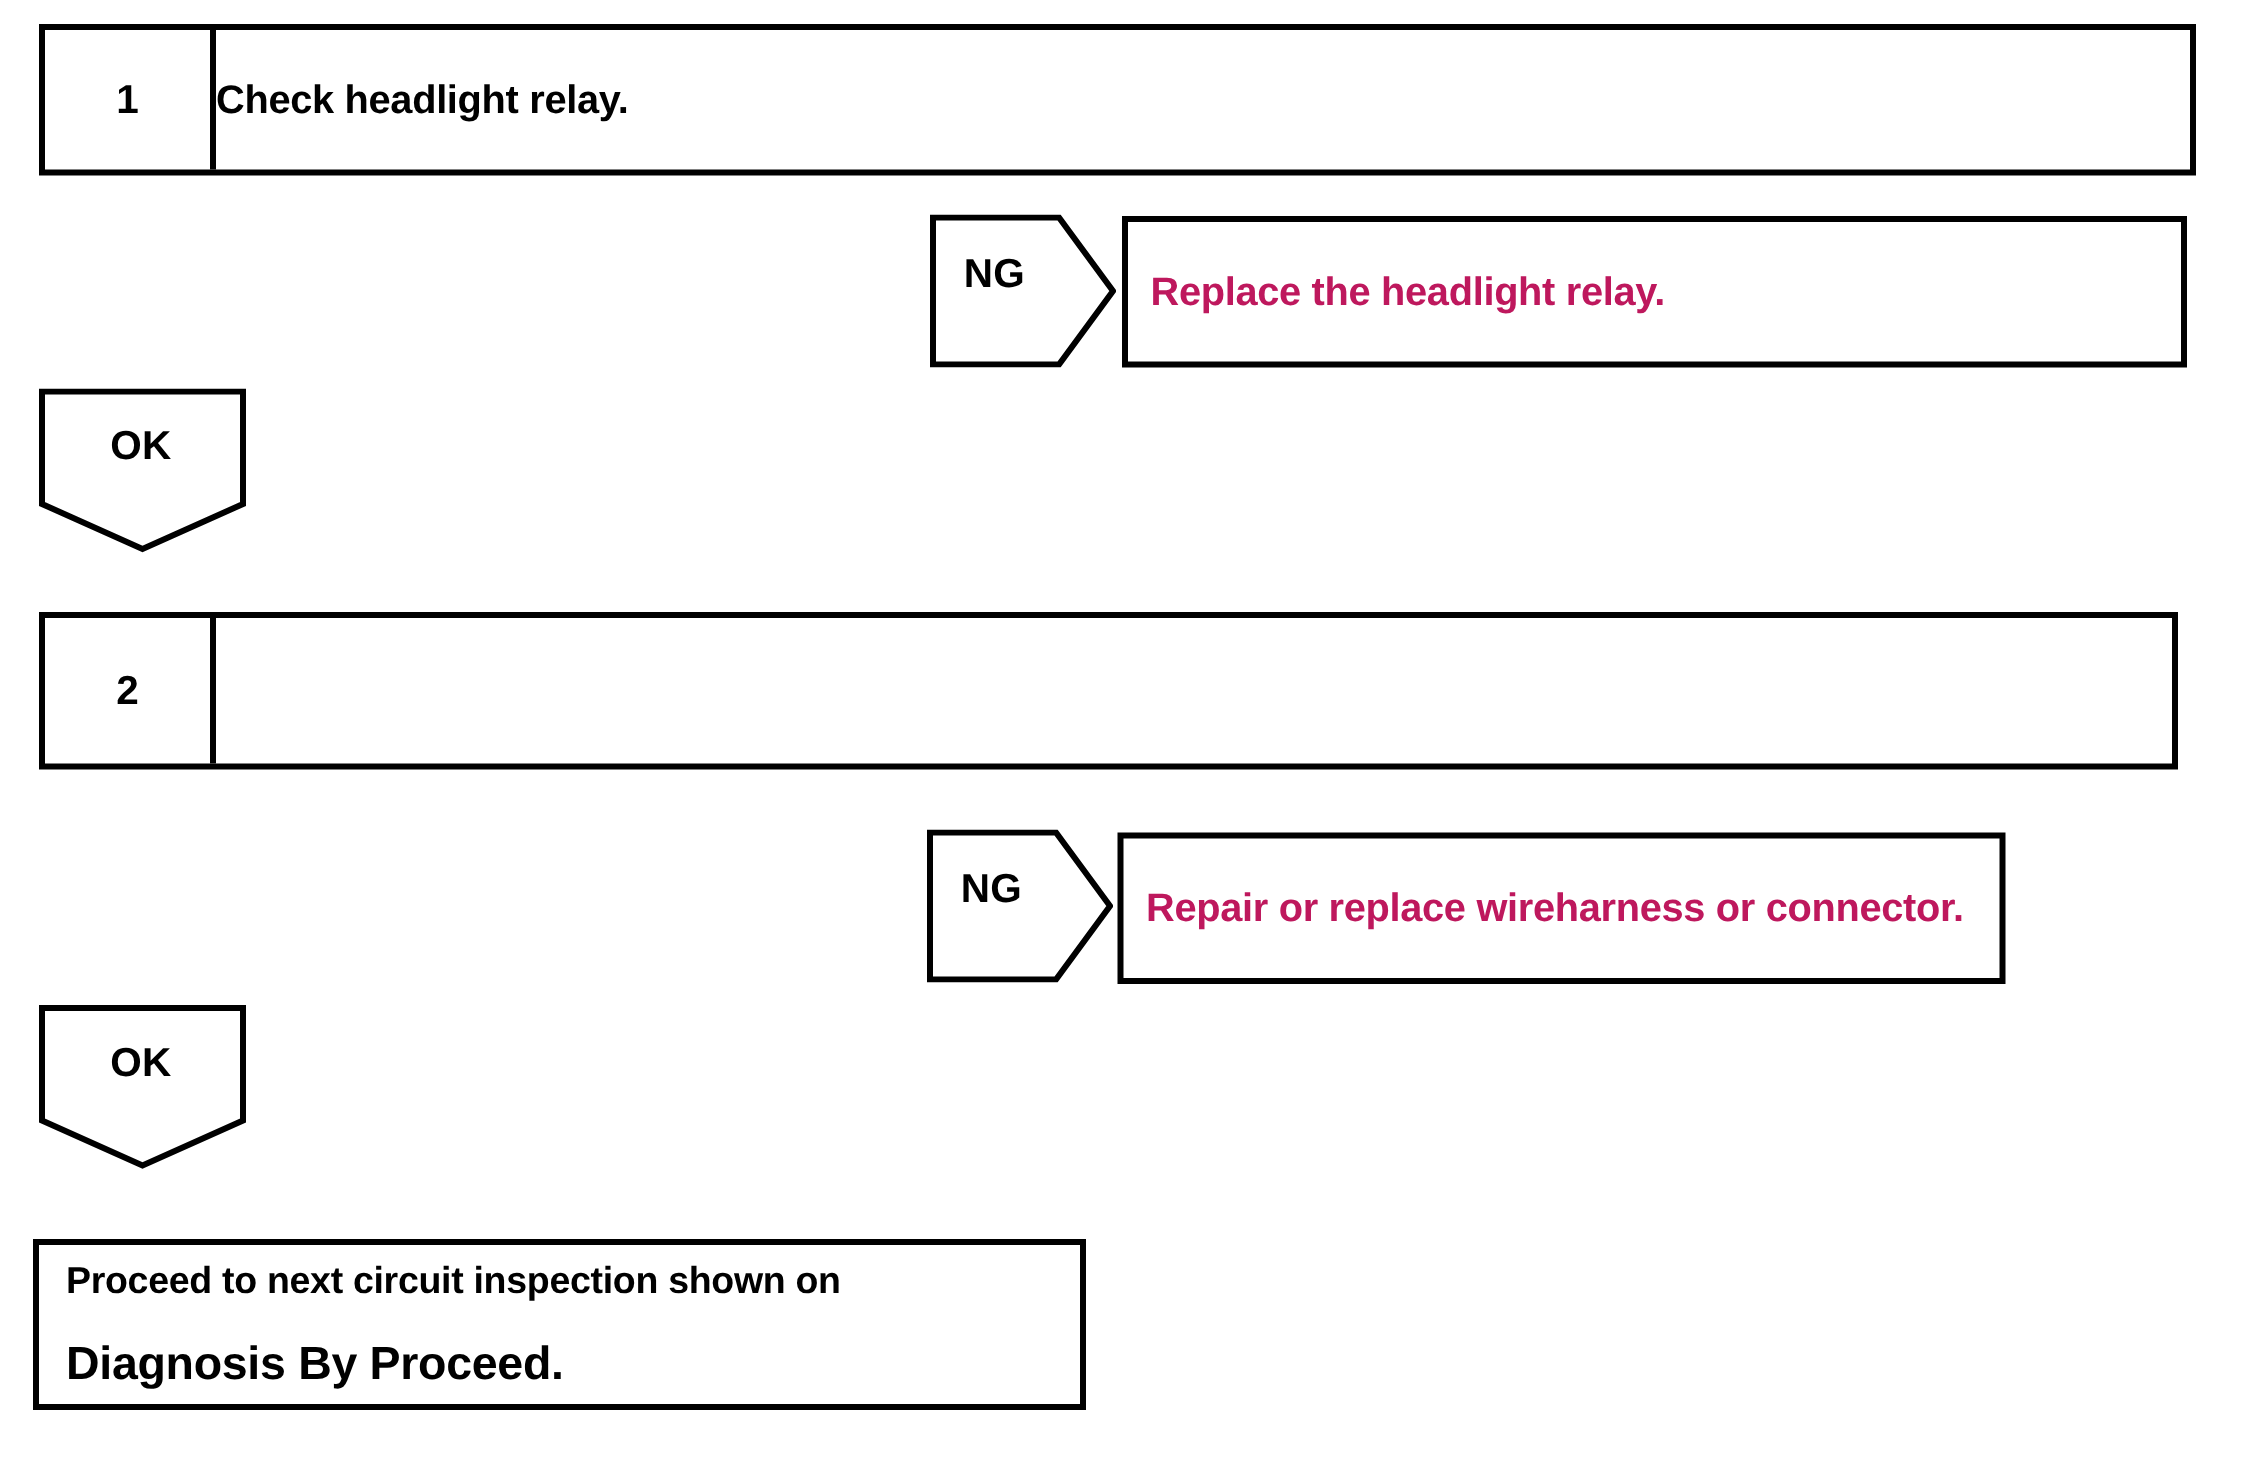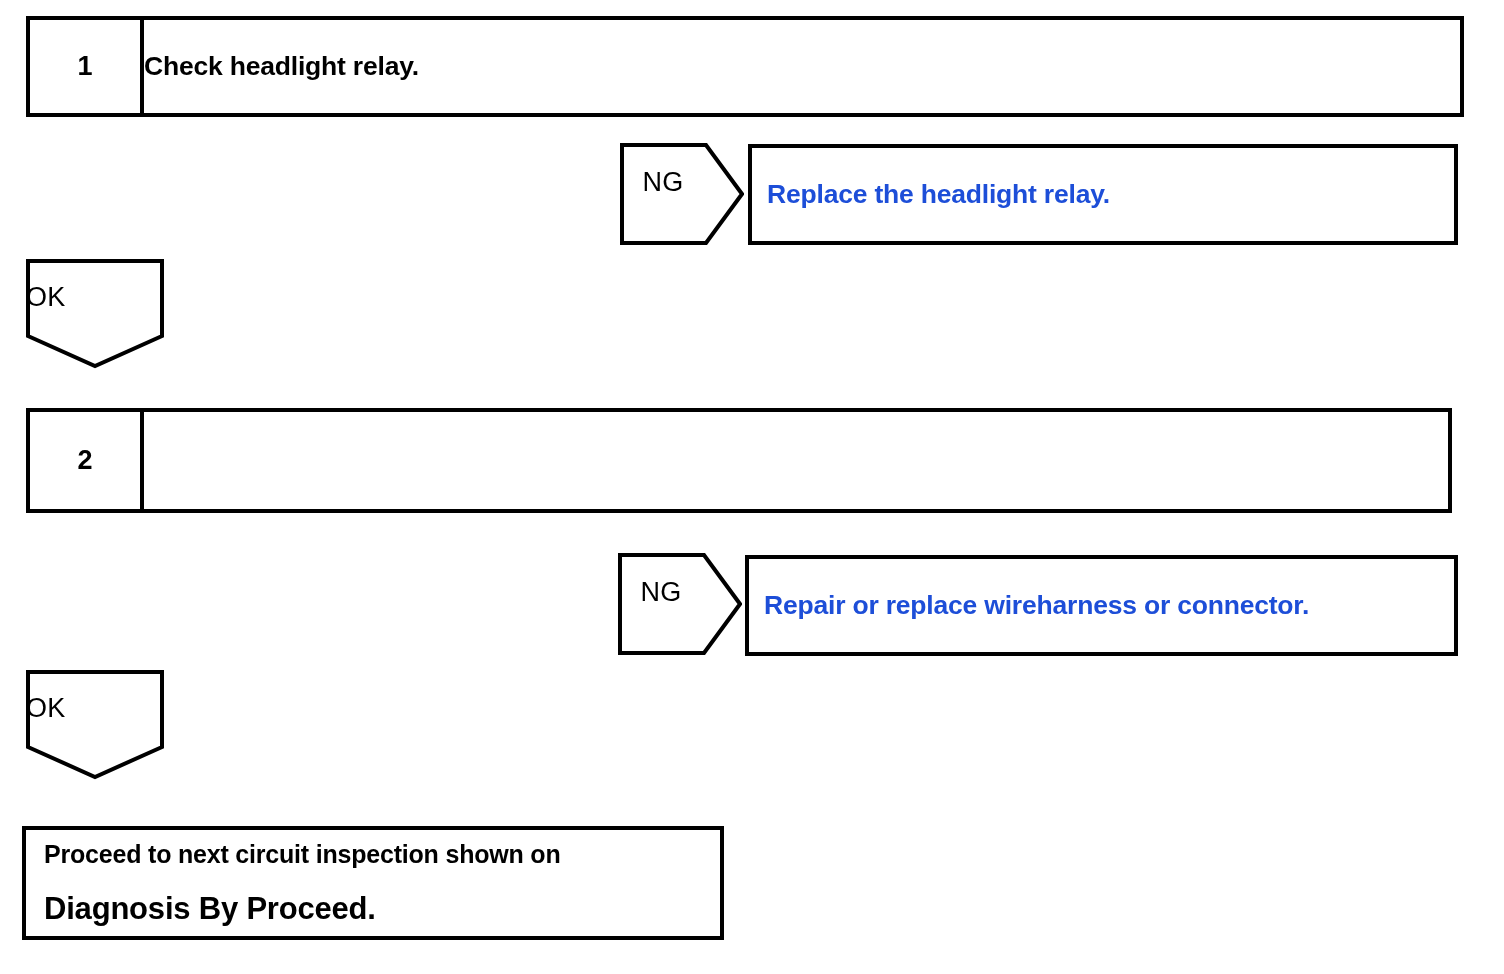--- a/index.html
+++ b/index.html
@@ -61,21 +61,21 @@
   .action-box {
     border: 4px solid #000000;
     background: #ffffff;
     display: flex;
     align-items: center;
     padding-left: 15px;
     padding-right: 8px;
     font-weight: bold;
     font-size: 26.5px;
     line-height: 1.21;
-    color: #1d4ed8;
+    color: #be185d;
     letter-spacing: -0.2px;
   }
 
   
   .terminal-box {
     border: 4px solid #000000;
     background: #ffffff;
     display: flex;
     flex-direction: column;
     justify-content: center;
@@ -102,36 +102,37 @@
     position: absolute;
   }
   .pent-wrap svg {
     display: block;
     position: absolute;
     top: 0;
     left: 0;
   }
   .pent-label {
     position: absolute;
-    font-weight: normal;
+    font-weight: bold;
     color: #000;
     letter-spacing: 0.3px;
   }
   .pent-label.ng {
     font-size: 27px;
     left: 0;
     top: 24px;
     width: 86px;
     text-align: center;
   }
   .pent-label.ok {
     font-size: 27px;
     left: 0;
     top: 23px;
     width: 136px;
+    text-align: center;
   }
 </style>
 </head>
 <body>
 
 <div id="canvas">
 
   <div class="node step-box" style="left:26px; top:16px; width:1438px; height:101px;">
     <div class="step-num" style="width:110px;">1</div>
     <div class="step-text">Check headlight relay.</div>
@@ -159,21 +160,21 @@
     <div class="step-num" style="width:110px;">2</div>
   </div>
 
   <div class="pent-wrap" style="left:618px; top:553px; width:124px; height:102px;">
     <svg width="124" height="102" viewBox="0 0 124 102">
       <polygon points="2,2 86,2 122,51 86,100 2,100" fill="#ffffff" stroke="#000000" stroke-width="4" stroke-linejoin="miter"></polygon>
     </svg>
     <div class="pent-label ng">NG</div>
   </div>
 
-  <div class="node action-box" style="left:745px; top:555px; width:713px; height:101px;">
+  <div class="node action-box" style="left:745px; top:555px; width:592px; height:101px;">
     <span>Repair or replace wireharness or connector.</span>
   </div>
 
   <div class="pent-wrap" style="left:26px; top:670px; width:138px; height:110px;">
     <svg width="138" height="110" viewBox="0 0 138 110">
       <polygon points="2,2 136,2 136,77 69,107 2,77" fill="#ffffff" stroke="#000000" stroke-width="4" stroke-linejoin="miter"></polygon>
     </svg>
     <div class="pent-label ok">OK</div>
   </div>
 

